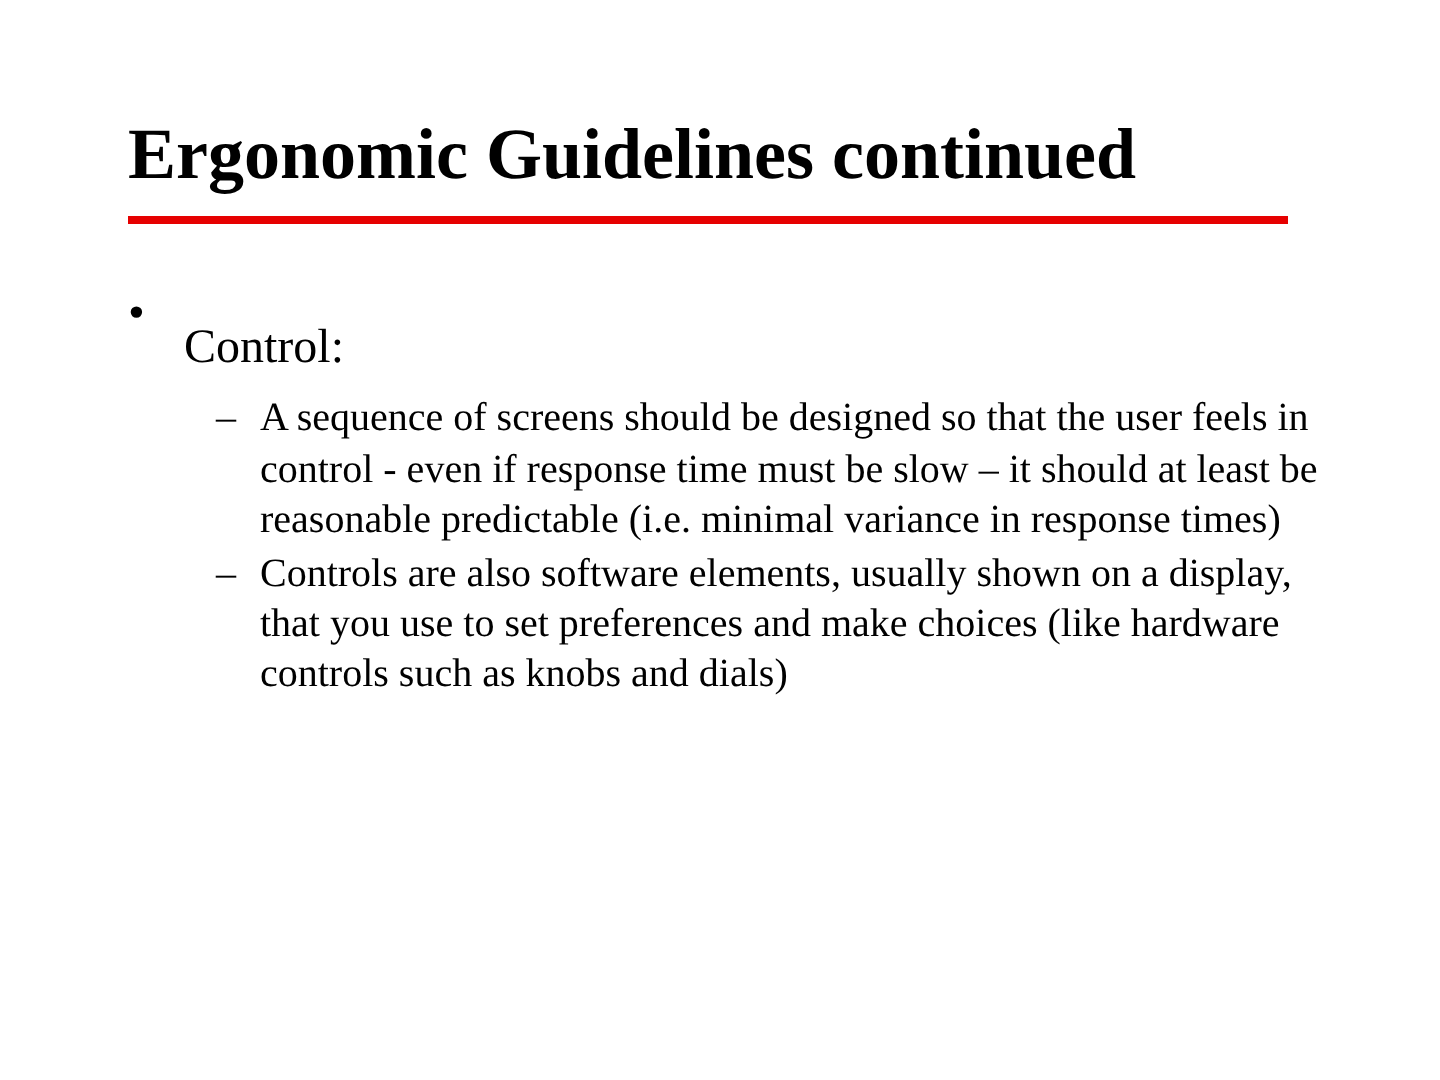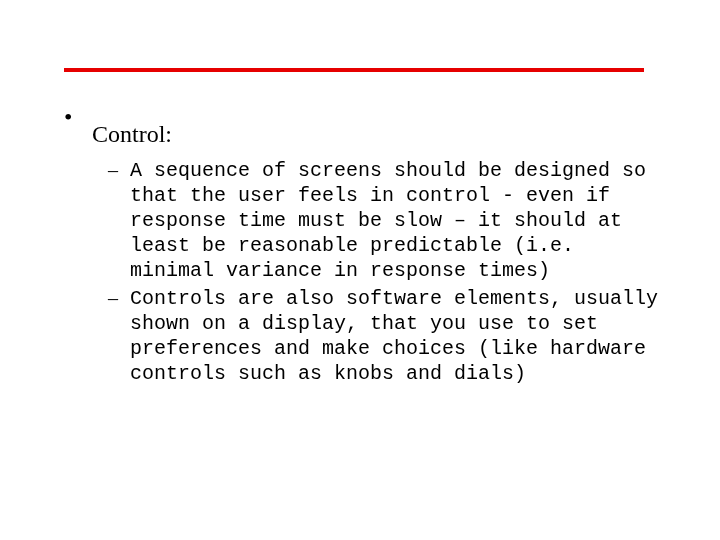--- a/index.html
+++ b/index.html
@@ -49,27 +49,28 @@
   .lvl2 {
     display: flex;
     align-items: flex-start;
     margin-bottom: 2px;
   }
   .lvl2-dash {
     width: 22px;
     flex: 0 0 22px;
     text-align: left;
   }
-  .lvl2-text { flex: 1; font-family: Liberation Mono, monospace; }
+  .lvl2-text { flex: 1; }
 </style>
 </head>
 <body>
 
 <div class="slide">
 
+  <div class="title">Ergonomic Guidelines continued</div>
   <div class="title-underline"></div>
 
   <div class="body">
 
     <div class="lvl1">
       <div class="lvl1-bullet">•</div>
       <div class="lvl1-text">Control:</div>
     </div>
 
     <div class="sublist">

